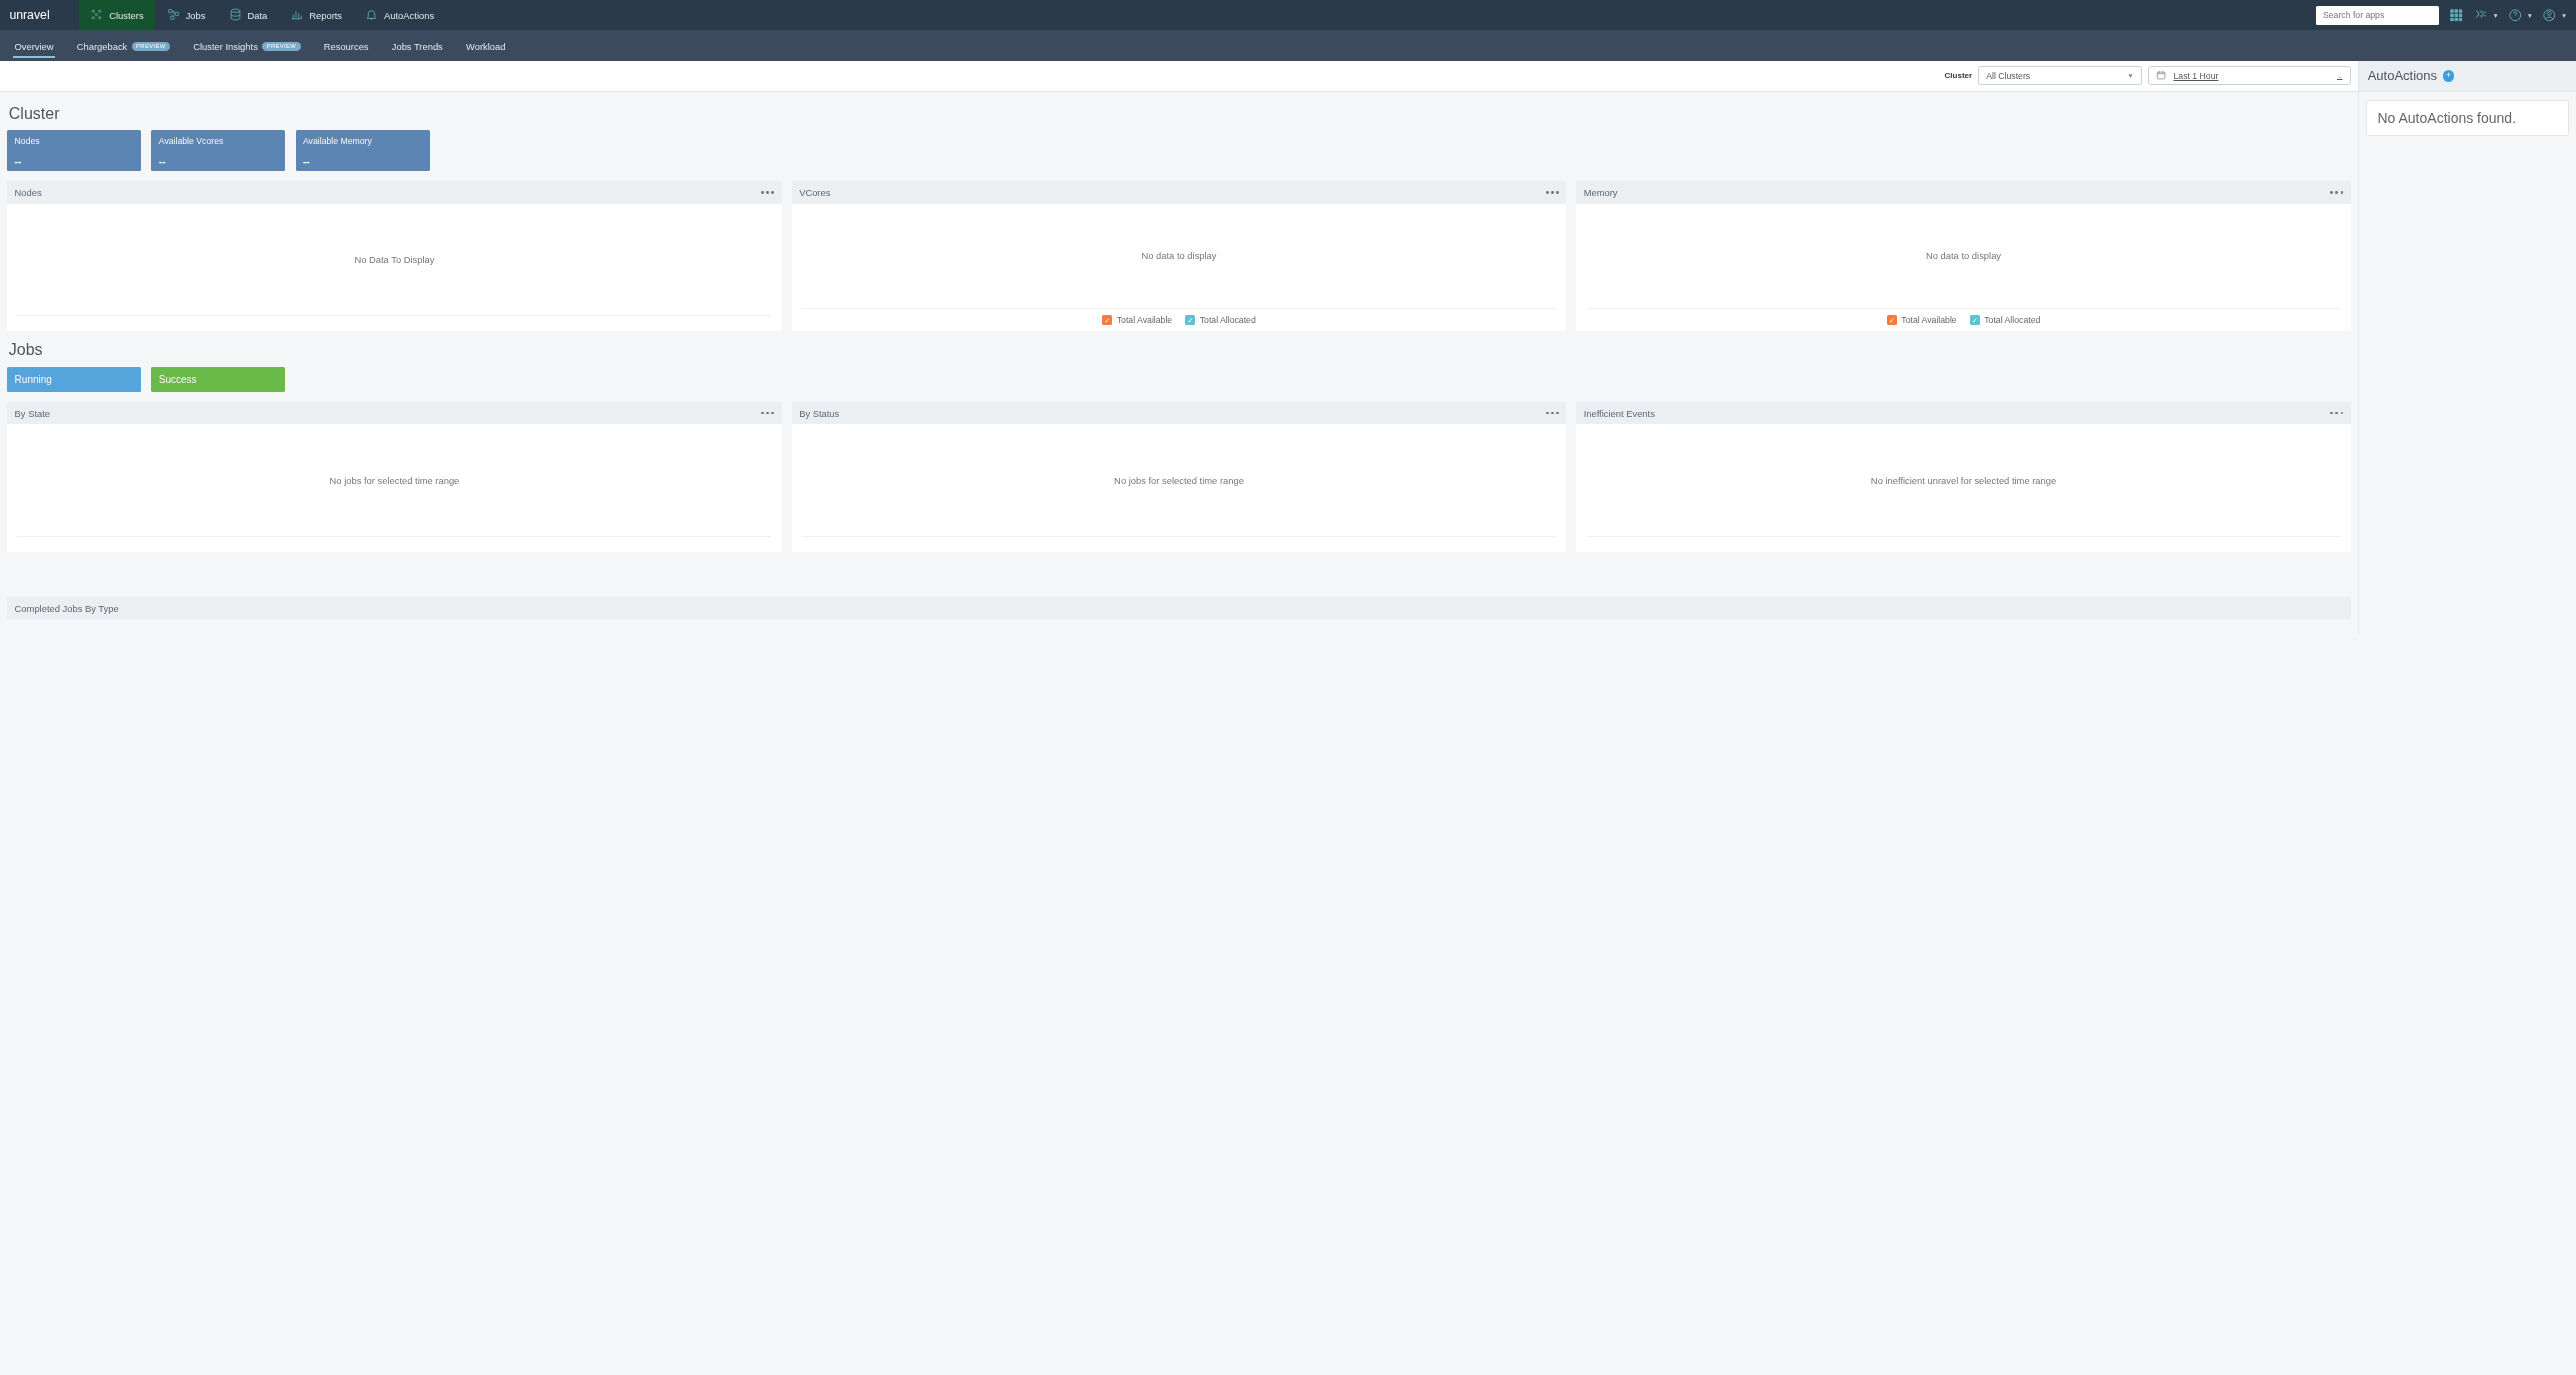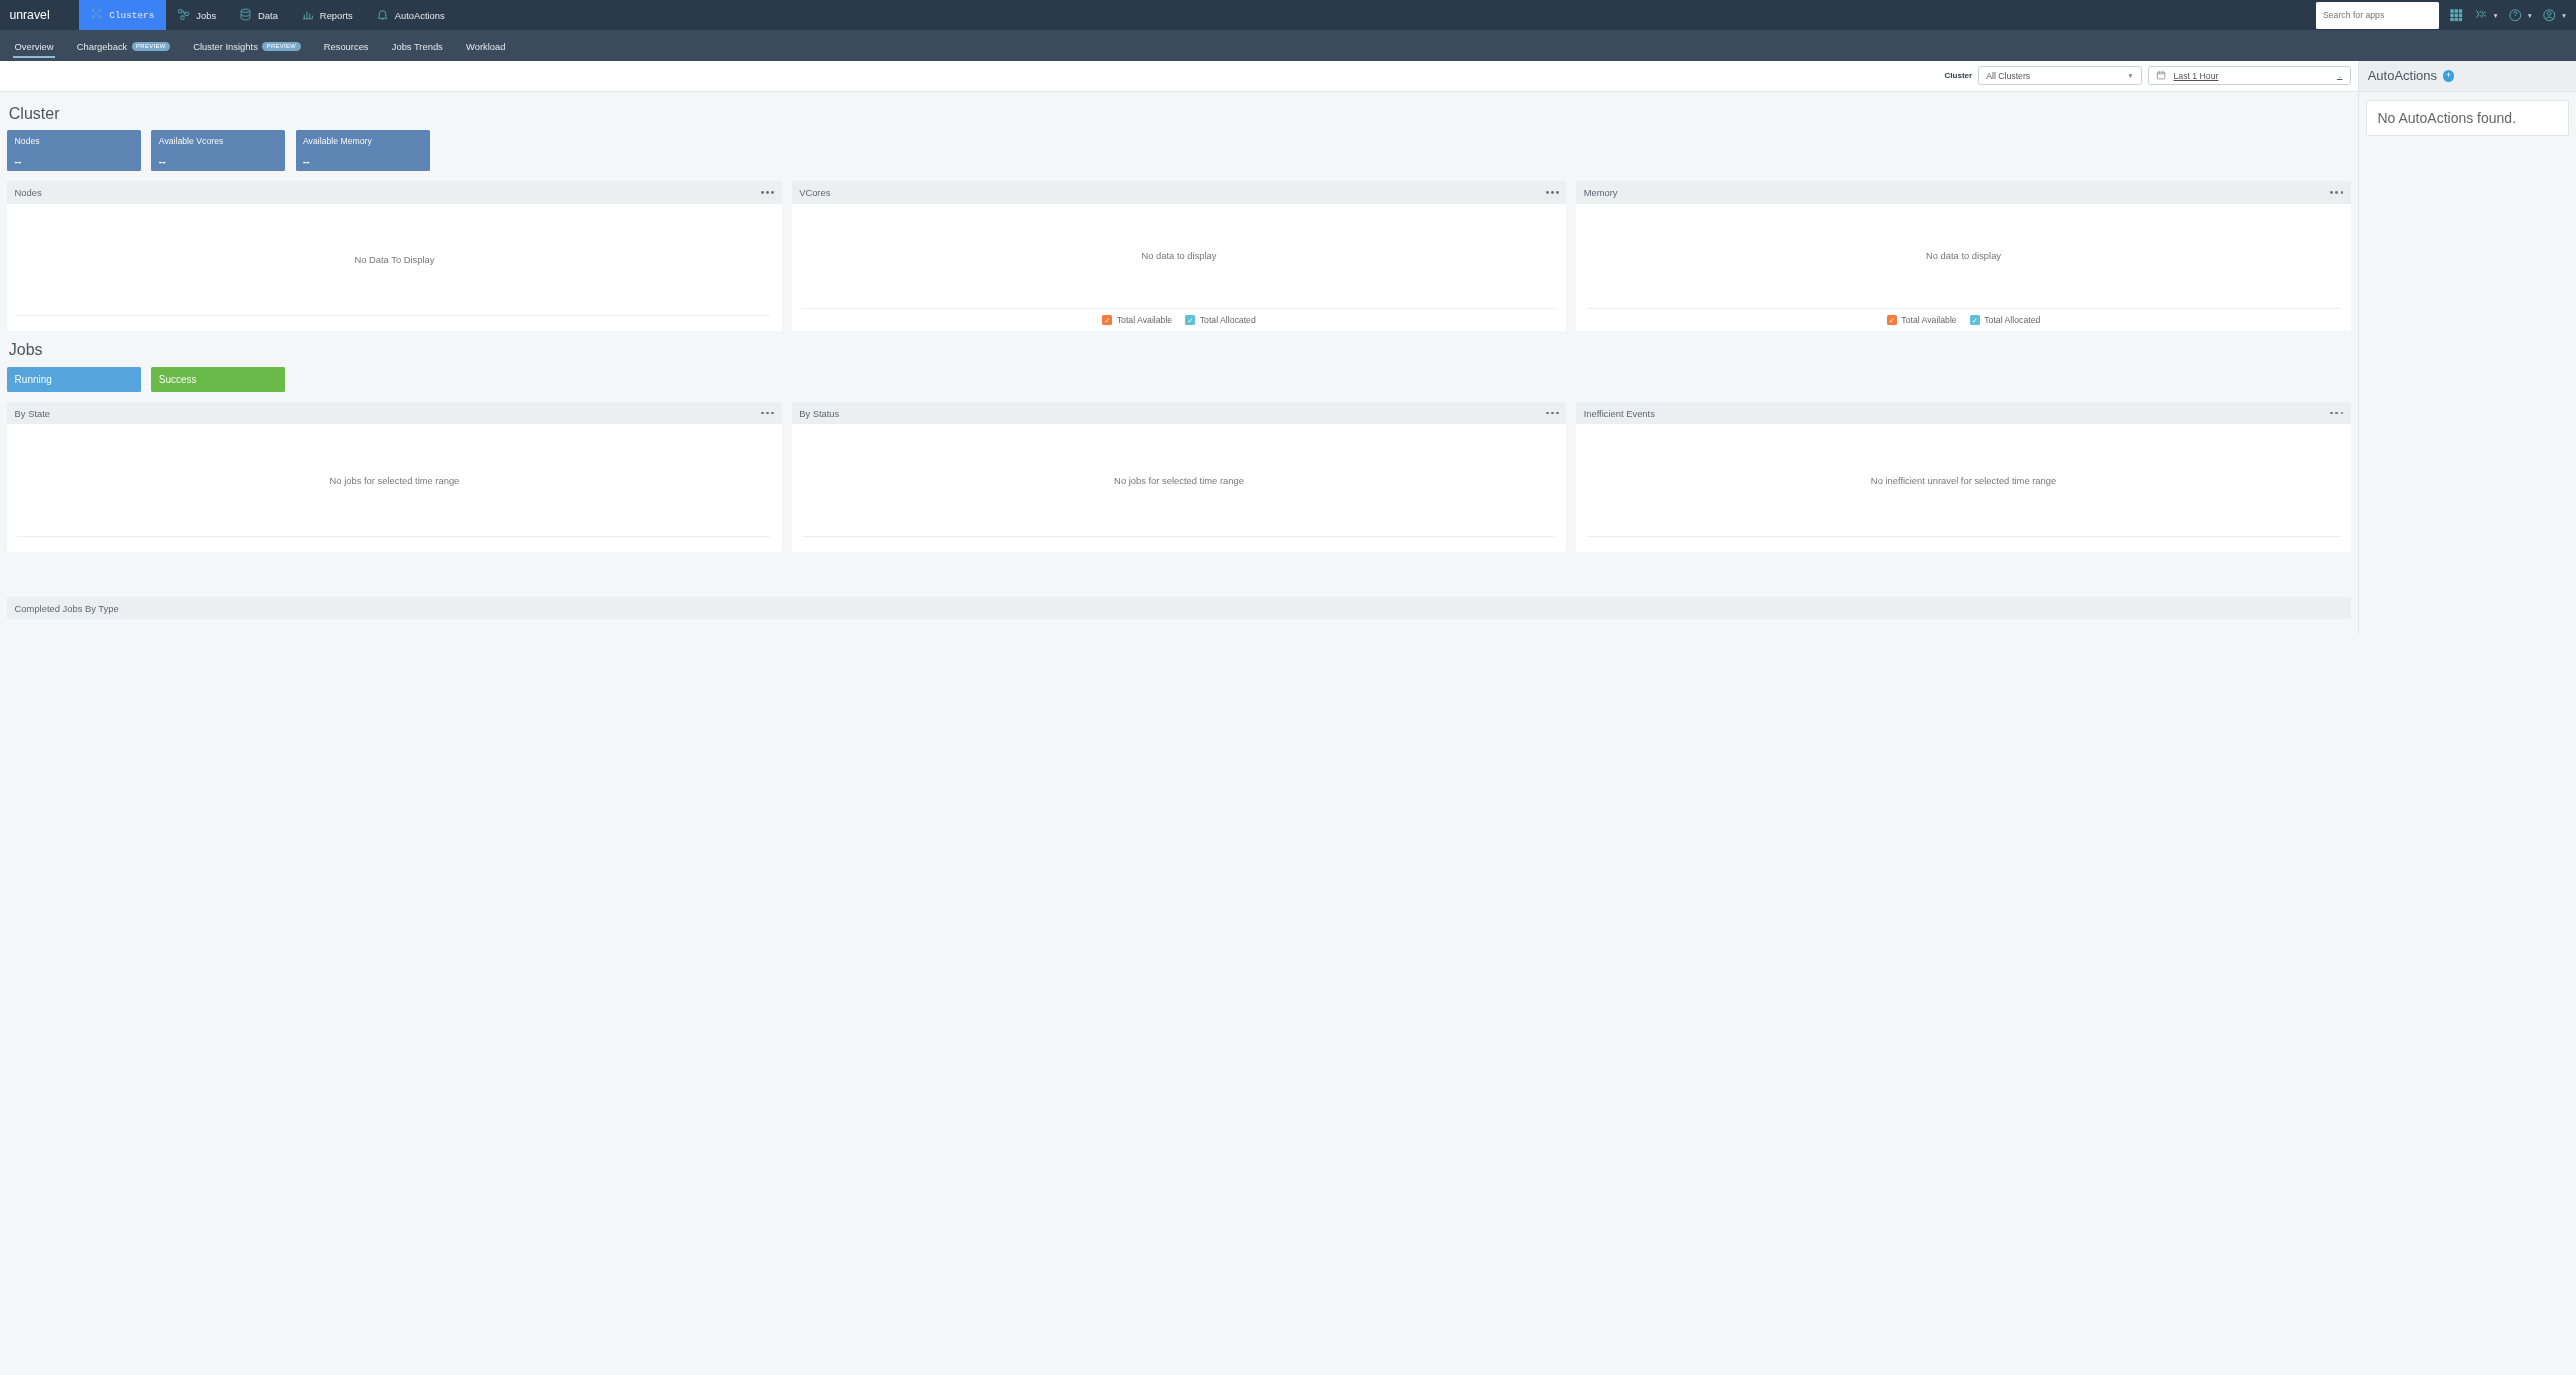--- a/index.html
+++ b/index.html
@@ -29,34 +29,34 @@
   .nav-items { display: flex; flex: 1; }
   .nav-item {
     display: flex;
     align-items: center;
     gap: 5.8px;
     padding: 0 11.6px;
     font-size: 9.4px;
     color: #e5e9ed;
     cursor: pointer;
   }
-  .nav-item.active { background: #3b82f6; font-family: Liberation Mono, monospace; }
+  .nav-item.active { background: #14532d; }
   .nav-item svg { width: 13px; height: 13px; stroke: #59aeb8; stroke-width: 1.6; fill: none; }
 
   .nav-right {
     display: flex;
     align-items: center;
     gap: 10.2px;
     padding: 0 10.2px;
   }
   .search-box {
     background: #fff;
     border: none;
     border-radius: 1.5px;
-    height: 27px;
+    height: 19px;
     width: 123px;
     padding: 0 7.3px;
     font-size: 8.7px;
     color: #555;
   }
   .nav-icon { width: 14.5px; height: 14.5px; color: #5eb0bc; display:flex; align-items:center; justify-content:center; cursor:pointer;}
   .nav-icon svg { width: 14.5px; height: 14.5px; stroke: currentColor; fill: none; stroke-width:1.5;}
   .nav-caret { color:#c9d0d8; font-size:7.3px; margin-left:-4.4px;}
 
   

